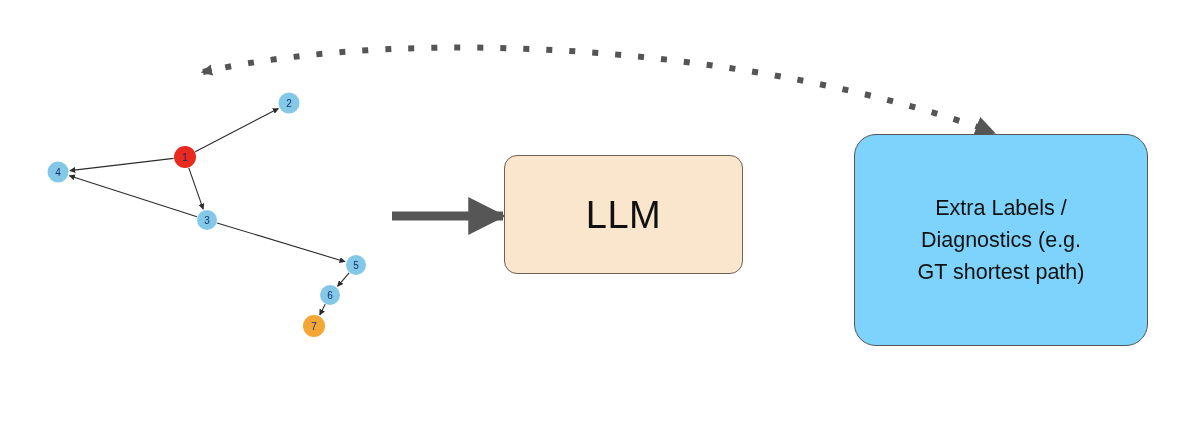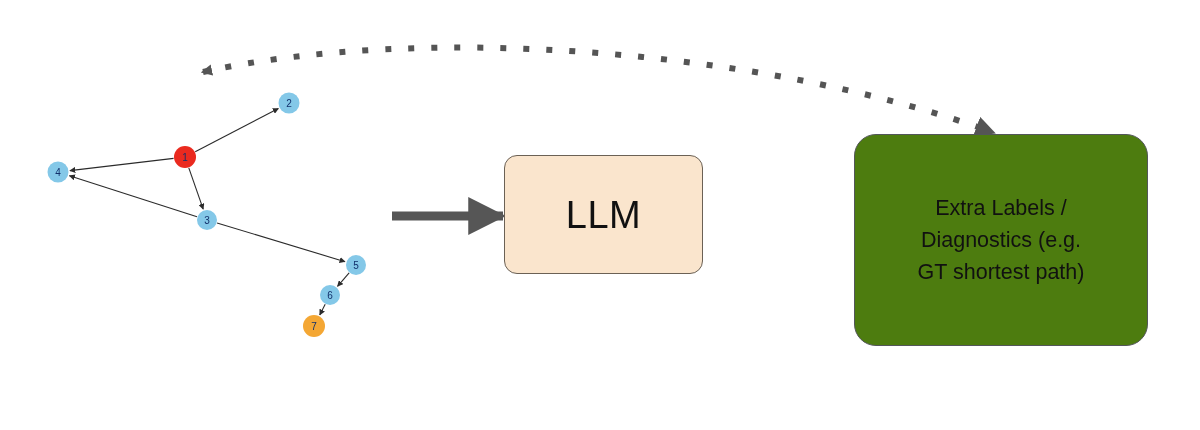--- a/index.html
+++ b/index.html
@@ -44,38 +44,38 @@
     position: absolute;
     box-sizing: border-box;
     display: flex;
     align-items: center;
     justify-content: center;
     text-align: center;
   }
   #llm-box {
     left: 504px;
     top: 155px;
-    width: 199px;
+    width: 239px;
     height: 119px;
     background: #fae5cd;
     border: 1.6px solid #6b6155;
     border-radius: 13px;
   }
   #llm-box .box-text {
     font-size: 38px;
     color: #111111;
     line-height: 1;
     letter-spacing: 0.5px;
   }
   #diagnostics-box {
     left: 854px;
     top: 134px;
     width: 294px;
     height: 212px;
-    background: #4d7c0f;
+    background: #7dd3fc;
     border: 1.8px solid #53565a;
     border-radius: 22px;
   }
   #diagnostics-box .box-text {
     font-size: 21.5px;
     color: #111111;
     line-height: 32px;
     padding: 0 10px;
   }
   .box-text {

